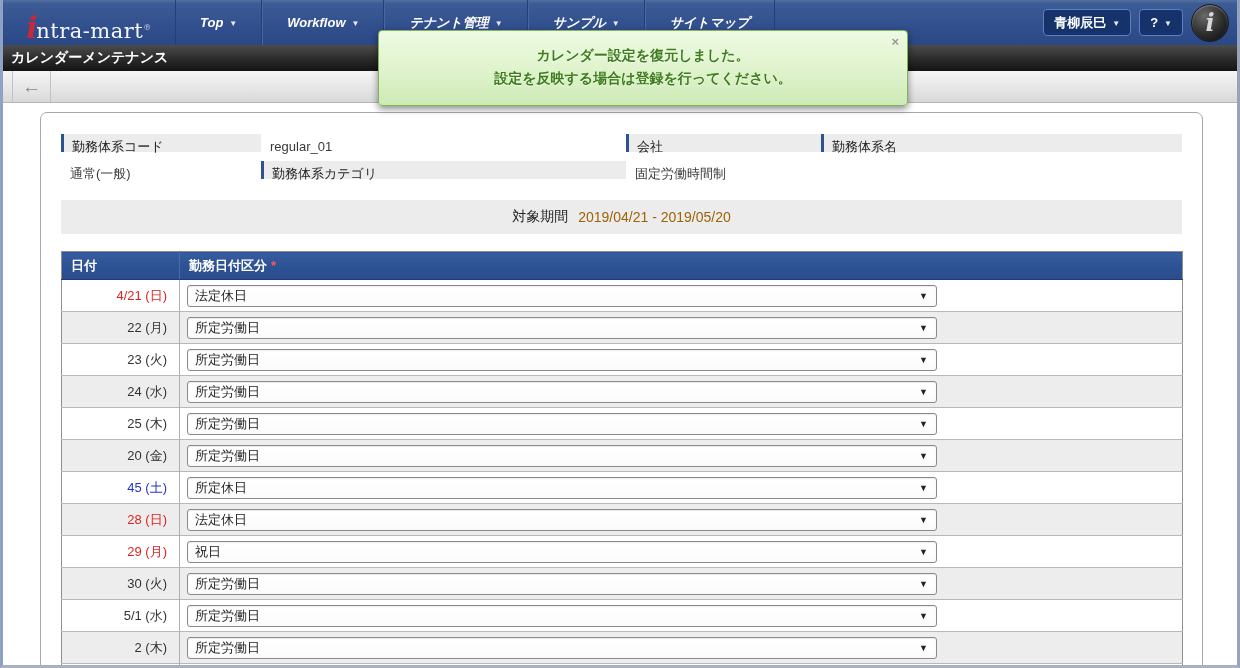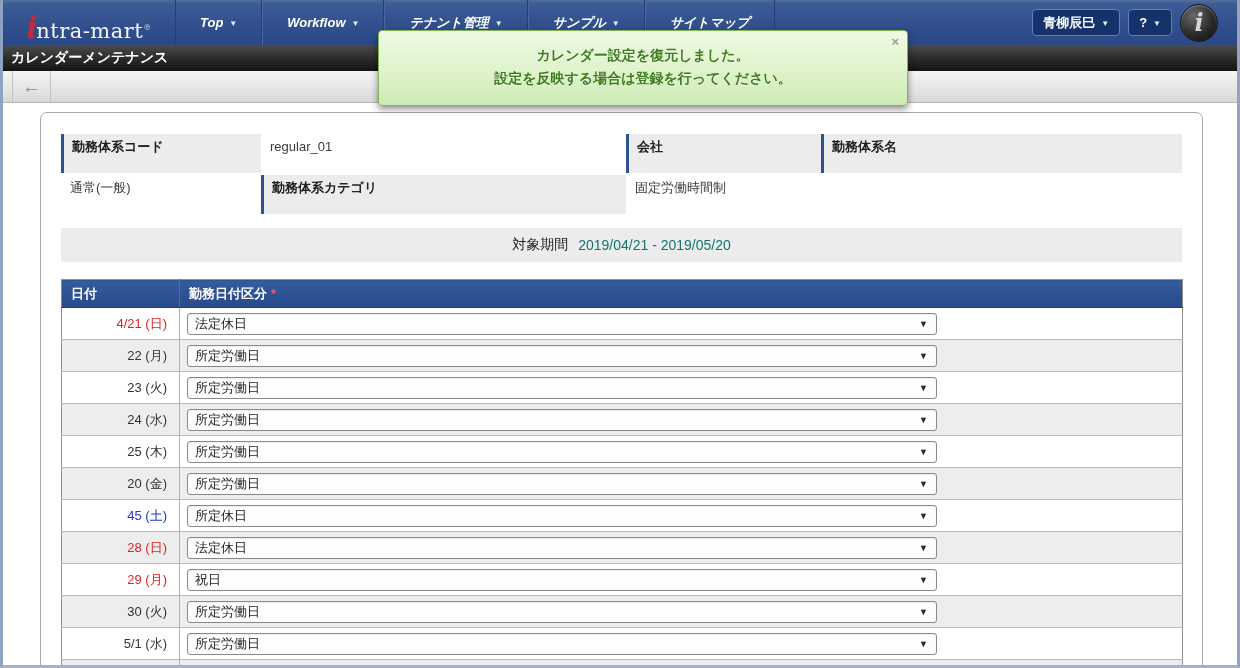--- a/index.html
+++ b/index.html
@@ -15,21 +15,21 @@
              border-bottom:1px solid #16駁; }
   .logo-box { width:172px; display:flex; align-items:flex-end; justify-content:center; }
   .logo { font-family:"DejaVu Serif","Liberation Serif",serif; color:#f4f6fa; font-size:21px; letter-spacing:.5px; position:relative; }
   .logo .logo-i { font-style:italic; color:#c6283c; font-size:30px; font-weight:bold; margin-right:-2px; }
   .logo sup { font-size:8px; color:#d7dce8; }
   .menu-items { display:flex;font-style:italic; }
   .menu-item { padding:0 24px; display:flex; align-items:center; color:#fff; font-size:13px; font-weight:bold;
                border-left:1px solid #4a67a0; border-right:1px solid #243f78; cursor:pointer; }
   .menu-item:first-child { border-left:1px solid #243f78; }
   .caret { font-size:8px; margin-left:6px; color:#e8ecf5; transform:translateY(1px); }
-  .menubar-right { margin-left:auto; display:flex; align-items:center; gap:8px; padding-right:19px; }
+  .menubar-right { margin-left:auto; display:flex; align-items:center; gap:8px; padding-right:8px; }
   .mb-btn { height:27px; display:flex; align-items:center; padding:0 10px; background:#15326b;
             border:1px solid #5c7ec2; border-radius:4px; color:#fff; font-size:13px; font-weight:bold; cursor:pointer; }
   .im-emblem { width:38px; height:38px; border-radius:50%;
                background:radial-gradient(circle at 35% 30%,#6a6a6a,#2b2b2b 55%,#0a0a0a);
                border:1px solid #1a1a1a; display:flex; align-items:center; justify-content:center;
                color:#d8d8d8; font-family:"DejaVu Serif","Liberation Serif",serif; font-style:italic;
                font-size:24px; font-weight:bold; box-shadow:inset 0 1px 2px rgba(255,255,255,.35); }
 
   
   .titlebar { height:26px; background:linear-gradient(#4c4c4c,#2a2a2a 55%,#141414);
@@ -41,27 +41,27 @@
   .tb-spacer { width:10px; border-right:1px solid #c3c3c3; }
   .tb-btn { width:38px; display:flex; align-items:center; justify-content:center;
             border-right:1px solid #c3c3c3; cursor:pointer; }
   .back-arrow { color:#848484; font-size:19px; font-weight:bold; line-height:1; }
 
   
   .content { padding-top:9px; }
   .panel { margin-left:37px; width:1163px; height:900px; border:1px solid #a9a9a9; border-radius:7px; padding:21px 20px; background:#fff; }
 
   .form-grid { display:grid; grid-template-columns:200px 365px 195px 1fr; row-gap:2px; }
-  .f-label { height:39px; line-height:25px; background:#ececec; border-left:3px solid #2d5291;
-             padding-left:8px; font-size:13px; font-weight:bold; color:#222; }
+  .f-label { height:18px; line-height:25px; background:#ececec; border-left:3px solid #2d5291;
+             padding-left:8px; font-size:13px; font-weight:normal; color:#222; }
   .f-value { height:25px; line-height:25px; padding-left:9px; font-size:13px; color:#3a3a3a; }
 
   .period-band { margin-top:14px; height:34px; background:#ececec; display:flex; align-items:center; justify-content:center; gap:10px; }
   .period-label { font-size:14px; font-weight:normal; color:#222; }
-  .period-value { font-size:14px; color:#0f766e; }
+  .period-value { font-size:14px; color:#a16207; }
 
   
   table.cal { margin-top:17px; width:1122px; border-collapse:collapse; border:1px solid #8f8f8f; }
   .cal th { height:28px; background:linear-gradient(#365c9f,#2c5192 60%,#294c8b);
             color:#fff; font-size:13px; text-align:left; padding-left:9px; font-weight:bold;
             border-bottom:1px solid #1f3e74; }
   .cal th.th-type { border-left:1px solid #4a6cae; }
   .req { color:#ff5a5a; margin-left:4px; }
   .cal td { border-top:1px solid #b8b8b8; height:32px; font-size:13px; }
   .cal tr.alt td { background:#ededed; }

